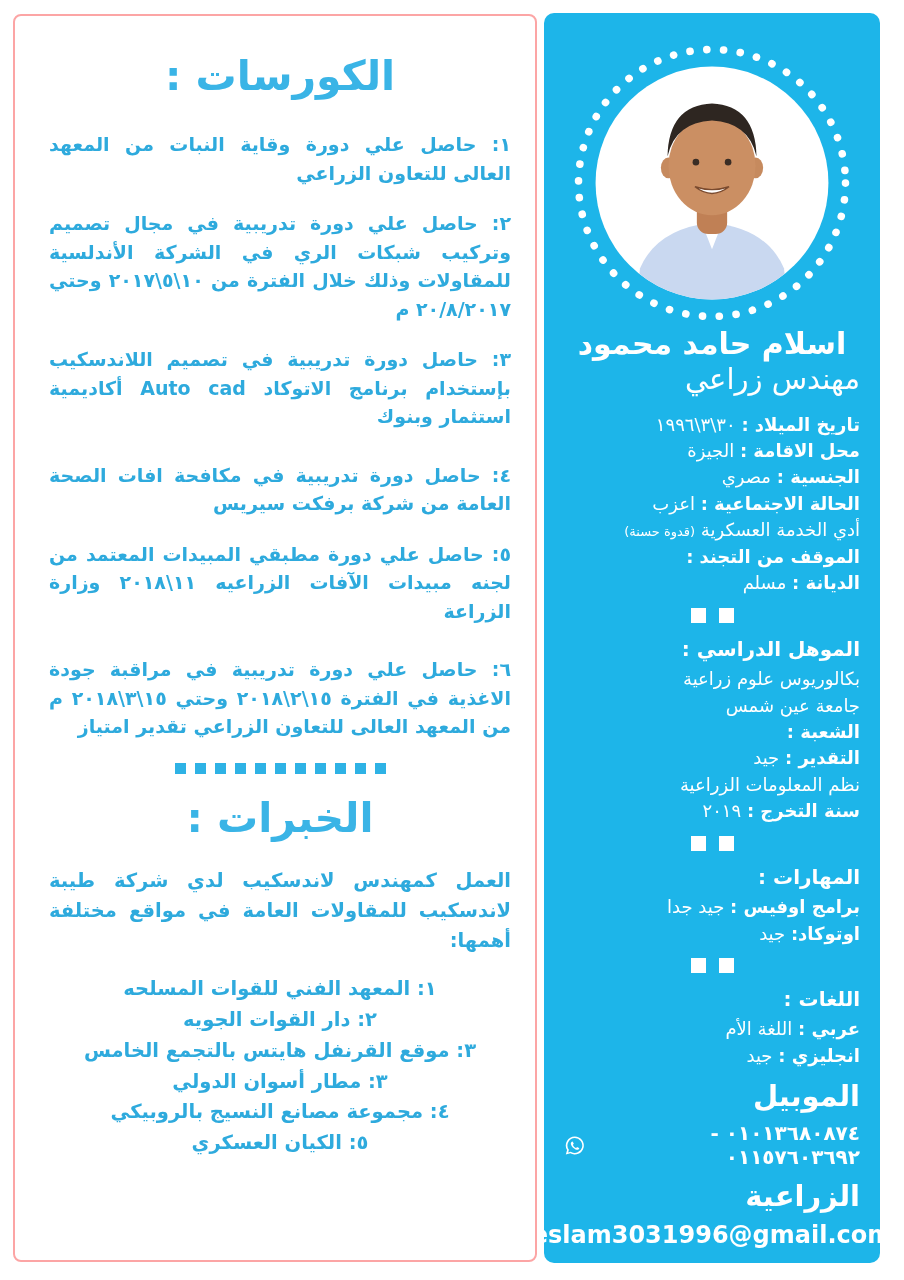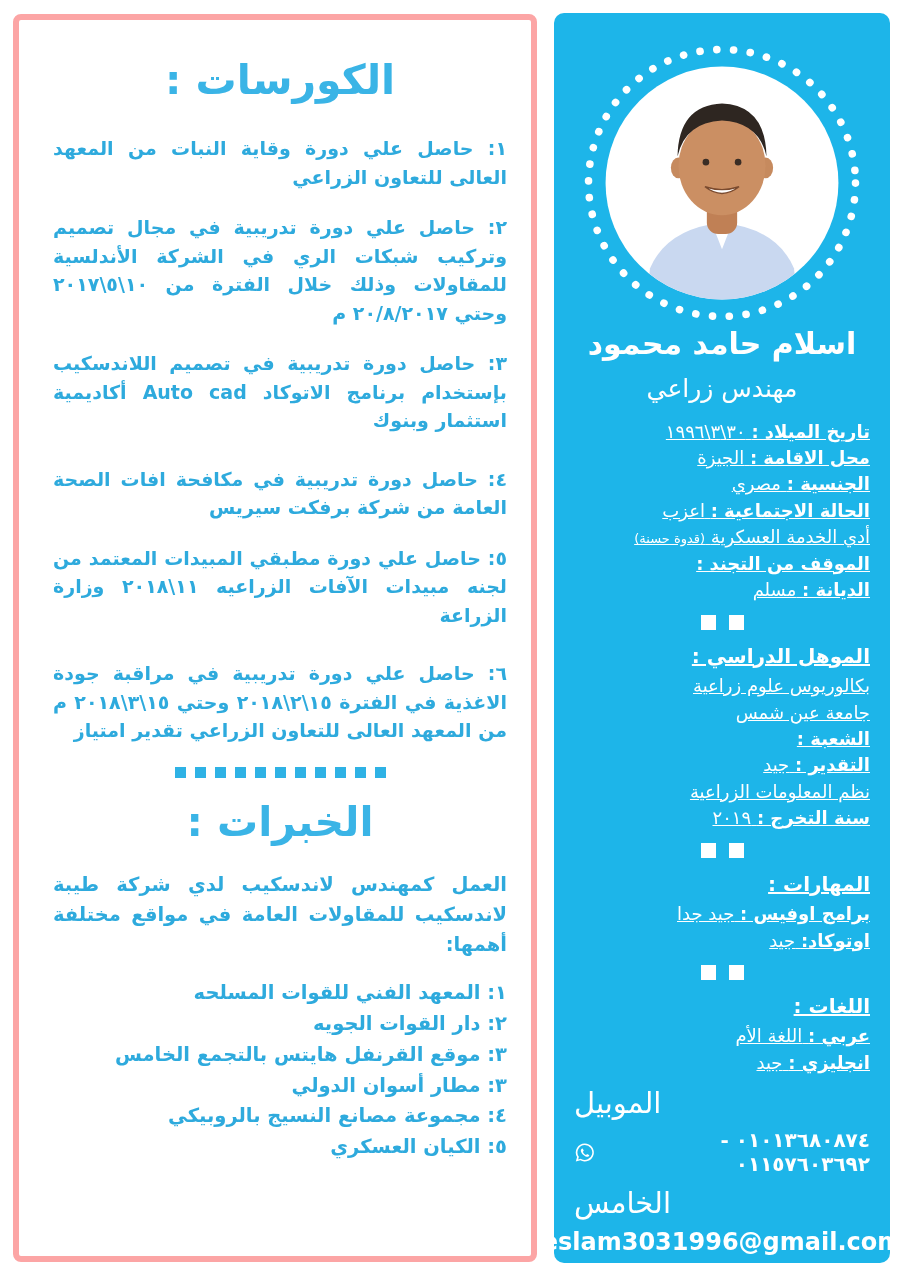--- a/index.html
+++ b/index.html
@@ -9,21 +9,21 @@
     background: #ffffff;
     font-family: "DejaVu Sans", sans-serif;
     direction: rtl;
     overflow: hidden;
   }
   
   .panel-left {
     position: absolute;
     top: 14px; left: 13px;
     width: 524px; height: 1248px;
-    border: 6px solid #fca5a5;
+    border: 2px solid #fca5a5;
     border-radius: 8px;
     padding: 22px 24px 18px 34px;
     color: #2eaadd;
     overflow: hidden;
   }
   .h-big {
     font-size: 41px;
     font-weight: bold;
     color: #3ab4e6;
     text-align: center;
@@ -47,54 +47,54 @@
   }
   .dots span { width: 11px; height: 11px; background: #2eb2e5; }
   .exp-intro {
     font-size: 19.5px;
     font-weight: bold;
     line-height: 1.55;
     text-align: justify;
     text-align-last: right;
     margin-bottom: 18px;
   }
-  .sites { font-size: 19.5px; font-weight: bold; line-height: 1.58; text-align: right; margin-bottom: 10px; }
+  .sites { font-size: 19.5px; font-weight: bold; line-height: 1.58; text-align: center; margin-bottom: 10px; }
   .exp-footer {
     font-size: 19px;
     font-weight: bold;
     text-align: center;
     line-height: 1.5;
   }
   
   .sidebar {
     position: absolute;
-    top: 13px; right: 14px;
+    top: 13px; right: 24px;
     width: 336px; height: 1250px;
     background: #1db5e9;
     border-radius: 10px;
     color: #ffffff;
     padding: 0 20px;
     overflow: hidden;
   }
   .avatar-wrap { width: 284px; margin: 28px auto 2px; display: block; }
   .person-name {
     font-size: 30px;
     font-weight: bold;
     text-align: center;
     line-height: 1.15;
   }
-  .job-title { font-size: 25px; text-align: center; margin-top: 12px; }
-  .side-block { text-align: right; font-size: 18px; line-height: 1.47; text-decoration: underline; }
+  .job-title { font-size: 29px; text-align: right; margin-top: 0; }
+  .side-block { text-align: right; font-size: 18px; line-height: 1.47; }
   .side-block.personal { margin-top: 16px; }
   .row .b { font-weight: bold; }
   .row .small { font-size: 13px; }
   .sq-sep { display: flex; justify-content: center; gap: 13px; margin: 11px 0; }
   .sq-sep span { width: 15px; height: 15px; background: #ffffff; }
   .side-head { font-size: 20px; font-weight: bold; text-align: right; margin-bottom: 2px; margin-top: 12px; }
-  .contact-head { font-size: 29px; font-weight: normal; text-align: left; margin-top: 10px; }
+  .contact-head { font-size: 29px; font-weight: bold; text-align: right; margin-top: 10px; }
   .icon-row {
     display: flex;
     justify-content: center;
     align-items: center;
     gap: 0;
     margin-top: 8px;
     font-size: 20px;
     font-weight: bold;
   }
   .email-row { font-size: 24px; }
@@ -215,21 +215,21 @@
   </div>
 
   <div class="contact-head">الموبيل</div>
   <div class="icon-row">
     <span>٠١٠١٣٦٨٠٨٧٤ - ٠١١٥٧٦٠٣٦٩٢</span>
     <svg width="23" height="23" viewBox="0 0 24 24" aria-hidden="true">
       <path fill="#ffffff" d="M12 2a10 10 0 0 0-8.6 15.1L2 22l5-1.3A10 10 0 1 0 12 2zm0 1.8a8.2 8.2 0 1 1-4.1 15.3l-.3-.2-3 .8.8-2.9-.2-.3A8.2 8.2 0 0 1 12 3.8zM9 7.8c-.2 0-.5.1-.7.3-.6.6-1 1.6-.6 2.7.3 1.2 1.3 2.7 2.8 4 1.6 1.4 3.1 2 4.2 2 .9 0 1.7-.4 2-1.1.2-.4.2-.8 0-.9l-1.9-1c-.2-.1-.4 0-.6.2l-.5.6c-.1.2-.3.2-.5.1-.7-.3-1.5-.8-2.1-1.4-.6-.6-1-1.3-1.3-2-.1-.2 0-.4.2-.5l.6-.5c.2-.2.2-.4.1-.6l-1-1.9c-.1-.1-.3-.2-.7 0z"></path>
     </svg>
   </div>
 
-  <div class="contact-head">الخامس</div>
+  <div class="contact-head">الزراعية</div>
   <div class="icon-row email-row">
     <span>eslam3031996@gmail.com</span>
     <svg width="27" height="20" viewBox="0 0 27 20" aria-hidden="true">
       <rect x="1" y="1" width="25" height="18" rx="2.5" fill="#ffffff"></rect>
       <path d="M2.5 2.5 L13.5 11 L24.5 2.5" fill="none" stroke="#1db5e9" stroke-width="2.2"></path>
     </svg>
   </div>
 </div>
 
 </body></html>

